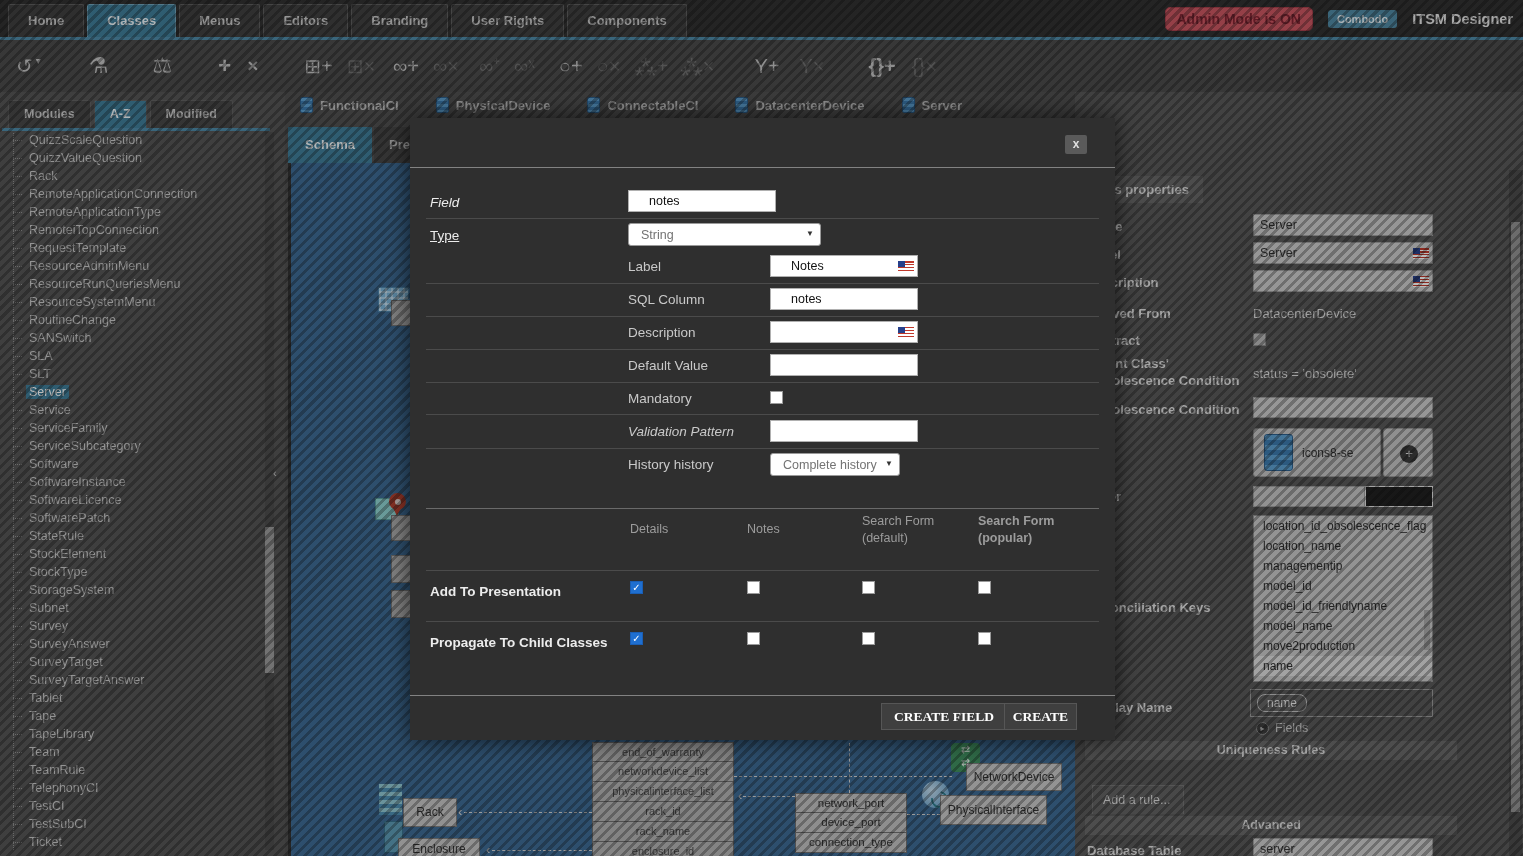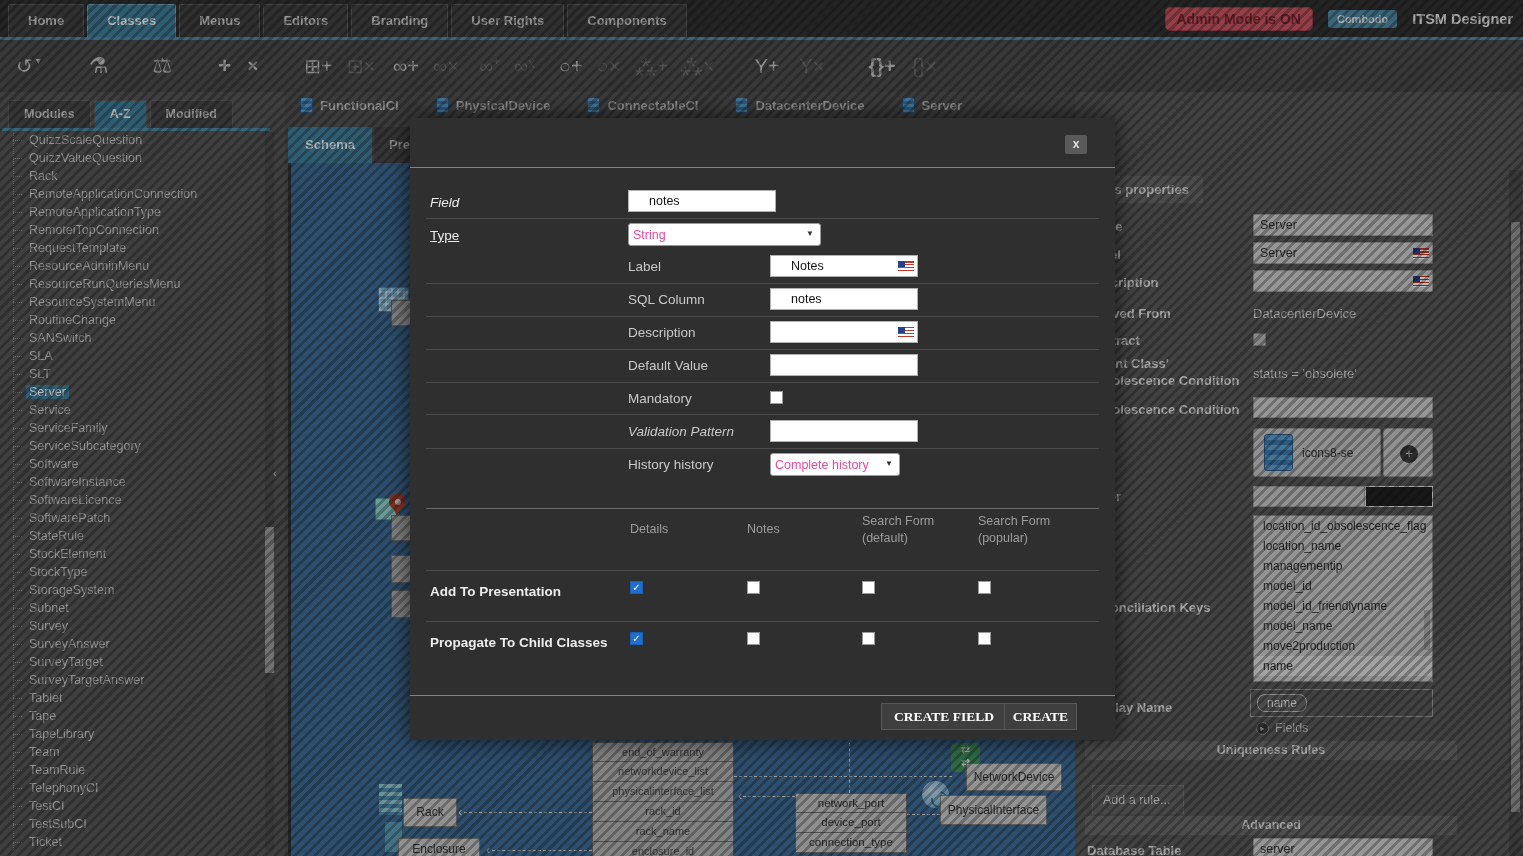--- a/index.html
+++ b/index.html
@@ -168,21 +168,21 @@
   .m-sep { position:absolute; left:16px; right:16px; height:1px; background:#4b4b4b; }
   .m-sep.bright { left:0; right:0; background:#828282; }
   .m-label { position:absolute; left:20px; color:#ececec; font-size:13.5px; }
   .m-sublabel { position:absolute; left:218px; color:#c9c9c9; font-size:13.5px; }
   .m-input { position:absolute; background:#fff; border:1px solid #b0b0b0; color:#111; font-size:12.5px;
     padding:0 20px; height:22px; font-family:"Liberation Sans",sans-serif; }
   .in-main { left:218px; width:148px; }
   .in-sub { left:360px; width:148px; }
   .sel-wrap { position:absolute; height:23px; }
   .sel-wrap select { width:100%; height:100%; border:1px solid #9a9a9a; border-radius:3px; background:#fff;
-    color:#ec4899; font-size:12.5px; padding:0 4px; -webkit-appearance:none; appearance:none;
+    color:#737373; font-size:12.5px; padding:0 12px; -webkit-appearance:none; appearance:none;
     font-family:"Liberation Sans",sans-serif; }
   .sel-wrap::after { content:"▼"; position:absolute; right:7px; top:6px; font-size:8px; color:#333; pointer-events:none; }
   .flag { position:absolute; width:16px; height:11px;
     background:repeating-linear-gradient(180deg,#c0392b 0 1.5px,#fff 1.5px 3px); }
   .flag::before { content:""; position:absolute; left:0; top:0; width:7px; height:6px; background:#27408b; }
   .cb { position:absolute; width:13px; height:13px; background:#fff; border:1px solid #9a9a9a; }
   .cb.checked { background:#1f6fd0; border-color:#1a5eb4; color:#fff; font-size:10px; line-height:12px; text-align:center; }
   .cb.checked::after { content:"✓"; }
   .m-colhead { position:absolute; color:#9c9c9c; font-size:12.5px; line-height:17px; width:105px; }
   .m-btn { position:absolute; top:585px; height:27px; background:#3f3f3f; border:1px solid #565656;
@@ -486,21 +486,21 @@
 
   <div class="m-sublabel" style="top:339px;">History history</div>
   <div class="sel-wrap" style="left:360px; top:335px; width:130px;">
     <select><option>Complete history</option></select>
   </div>
 
   <div class="m-sep" style="top:390px; background:#6a6a6a;"></div>
   <div class="m-colhead" style="left:220px; top:403px;">Details</div>
   <div class="m-colhead" style="left:337px; top:403px;">Notes</div>
   <div class="m-colhead" style="left:452px; top:395px;">Search Form (default)</div>
-  <div class="m-colhead" style="left:568px; top:395px;">Search Form (popular)</div>
+  <div class="m-colhead" style="left:568px; top:395px;font-weight:bold;">Search Form (popular)</div>
 
   <div class="m-sep" style="top:452px;"></div>
   <div class="m-label" style="top:466px; font-weight:bold;">Add To Presentation</div>
   <div class="abs" style="left:0; top:463px;">
 
   <div class="cb matrix-cb checked" style="left: 220px; top: 0px;"></div>
       <div class="cb matrix-cb" style="left: 337px; top: 0px;"></div>
       <div class="cb matrix-cb" style="left: 452px; top: 0px;"></div>
       <div class="cb matrix-cb" style="left: 568px; top: 0px;"></div>
     </div>

